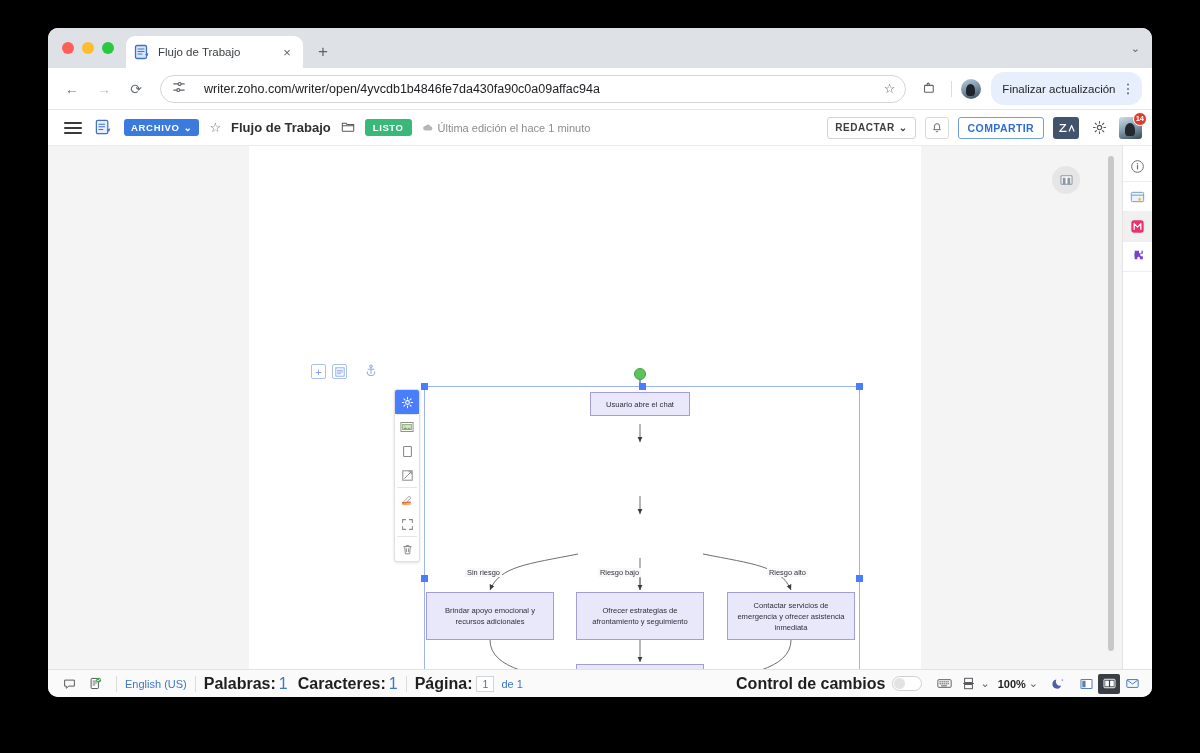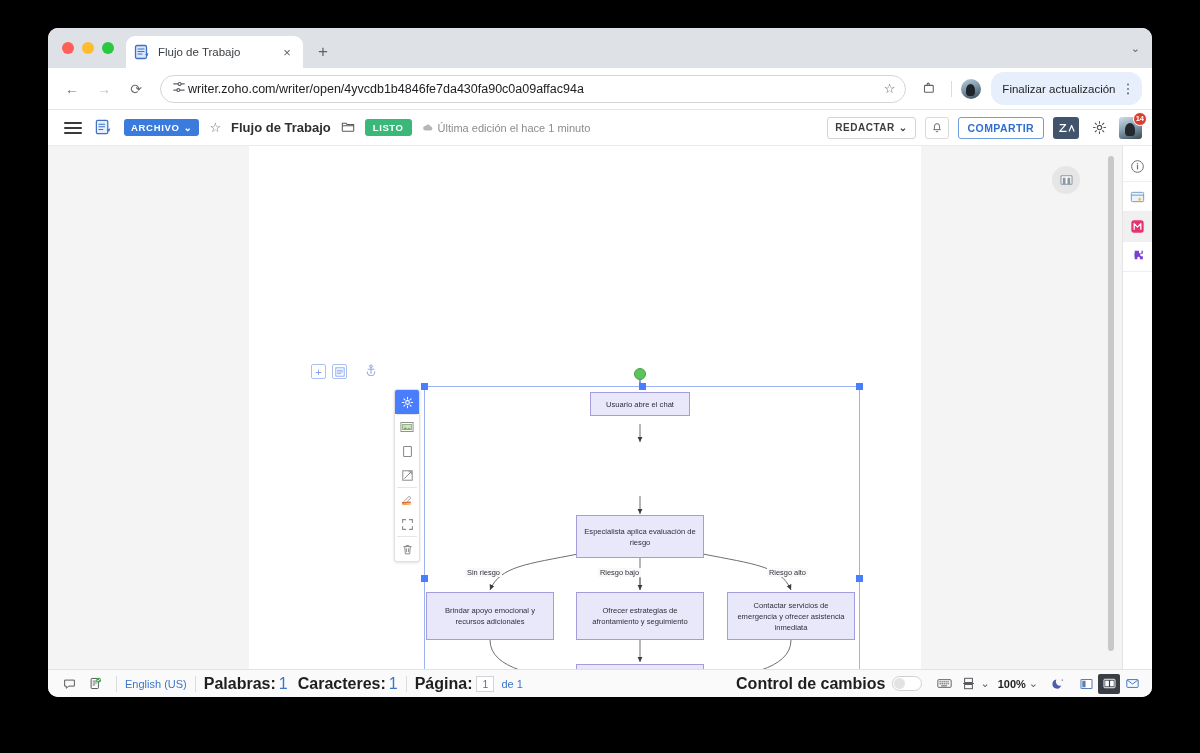--- a/index.html
+++ b/index.html
@@ -77,21 +77,21 @@
   .nav-btn {
     width: 28px; height: 28px; border-radius: 50%;
     display: flex; align-items: center; justify-content: center;
     color: #6b7075; font-size: 14px;
   }
   .nav-btn.disabled { color: #bdc1c6; }
   .urlbox {
     flex: 1; height: 28px; margin: 16px 6px;
     background: #ffffff; border: 1px solid #d2d5d9;
     border-radius: 14px;
-    display: flex; align-items: center; gap: 2px;
+    display: flex; align-items: center; gap: 18px;
     padding: 0 10px 0 11px;
   }
   .url-text {
     flex: 1; font-size: 12.5px; color: #202124;
     white-space: nowrap; overflow: hidden;
   }
   .star-ico { color: #5f6368; font-size: 13px; }
   .ext-ico { width: 26px; height: 26px; display:flex; align-items:center; justify-content:center; color:#5f6368; }
   .omnibar-sep { width: 1px; height: 16px; background: #dadce0; margin: 0 5px; }
   .avatar {
@@ -529,21 +529,20 @@
         <path d="M655,408 C705,418 733,420 743,444" stroke="#6f6f6f" stroke-width="1" fill="none" marker-end="url(#ar)"></path>
         <path d="M442,494 C442,524 492,530 528,535" stroke="#6f6f6f" stroke-width="1" fill="none" marker-end="url(#ar)"></path>
         <path d="M743,494 C743,524 693,530 657,535" stroke="#6f6f6f" stroke-width="1" fill="none" marker-end="url(#ar)"></path>
         <path d="M592,494 L592,516" stroke="#6f6f6f" stroke-width="1" fill="none" marker-end="url(#ar)"></path>
         <path d="M592,571 L592,592" stroke="#6f6f6f" stroke-width="1" fill="none" marker-end="url(#ar)"></path>
       </svg>
 
       <div class="node" style="left:542px; top:246px; width:100px; height:24px;">Usuario abre el chat</div>
 
 
-      <div class="node" style="left:528px; top:369px; width:128px; height:43px;">Especialista aplica evaluación de riesgo</div>
 
       <div class="node" style="left:378px; top:446px; width:128px; height:48px;">Brindar apoyo emocional y recursos adicionales</div>
 
       <div class="node" style="left:528px; top:446px; width:128px; height:48px;">Ofrecer estrategias de afrontamiento y seguimiento</div>
 
       <div class="node" style="left:679px; top:446px; width:128px; height:48px;">Contactar servicios de emergencia y ofrecer asistencia inmediata</div>
 
       <div class="node" style="left:528px; top:518px; width:128px; height:53px;">Reforzar apoyo y ofrecer canales de ayuda adicionales</div>
 
       <span class="edge-label" style="left:417px; top:422px;">Sin riesgo</span>

